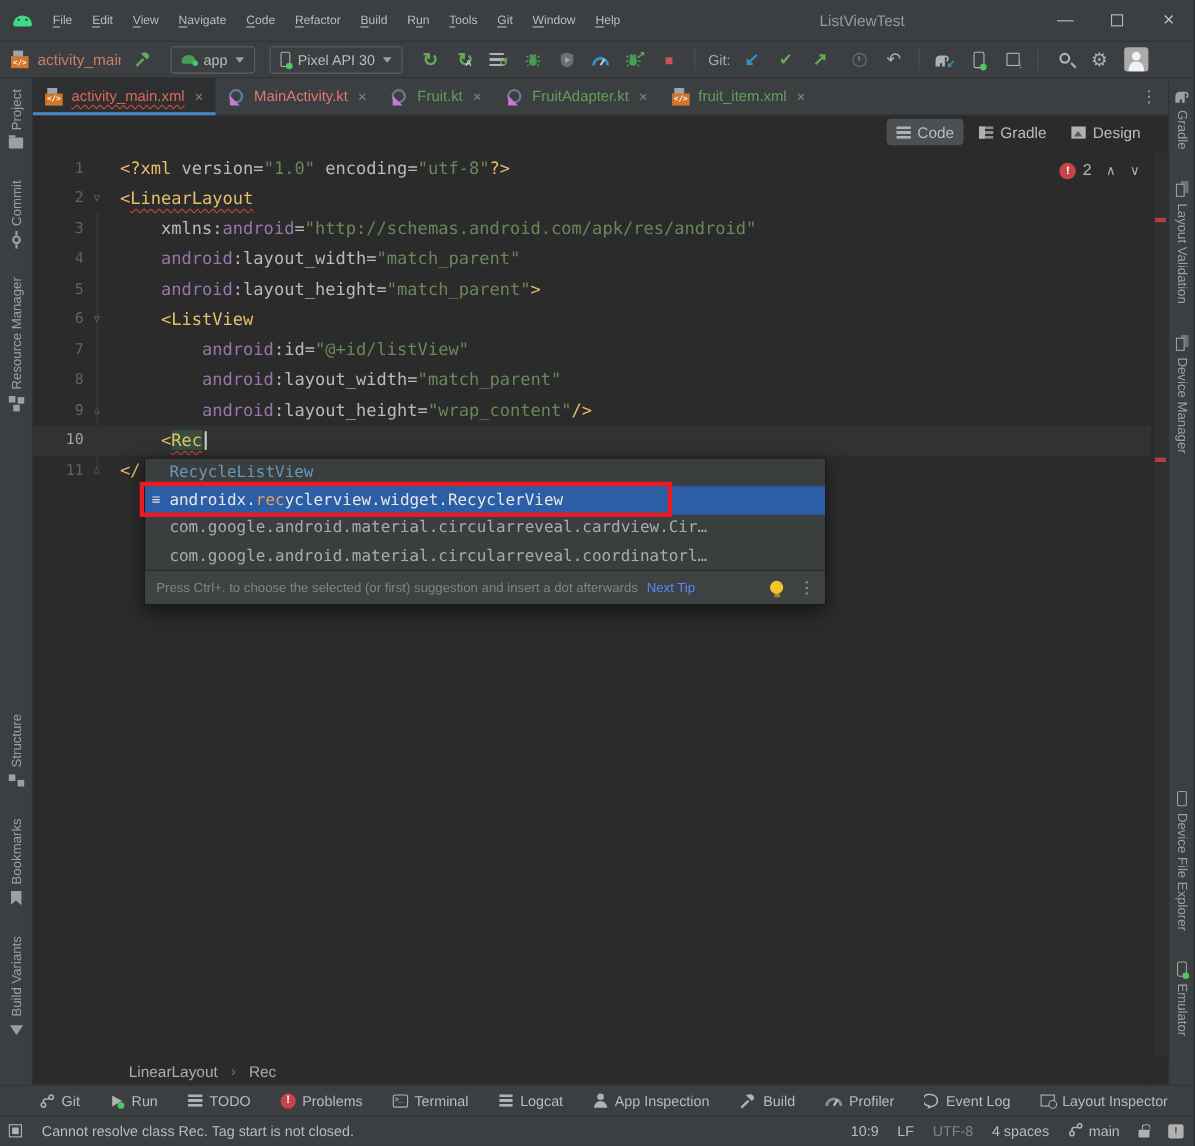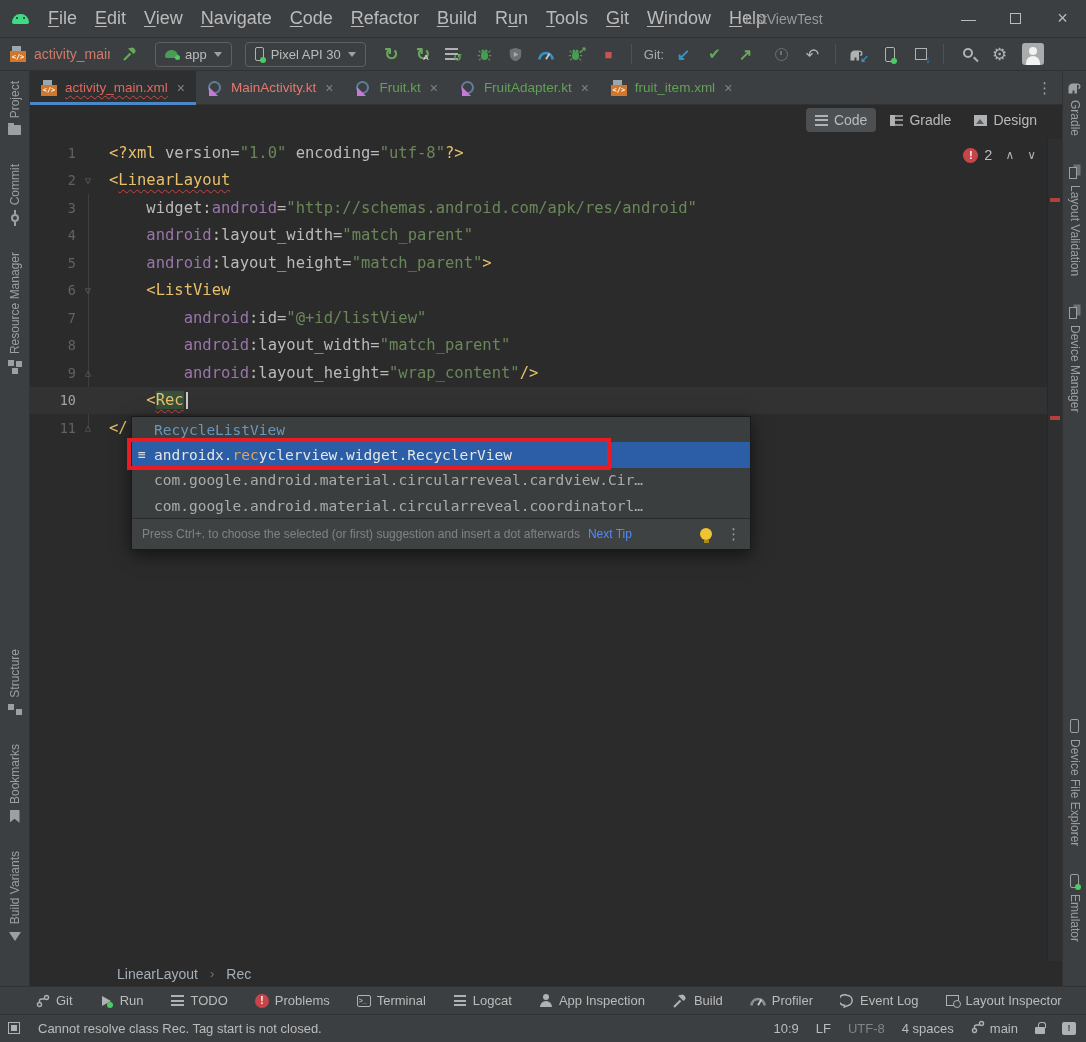--- a/index.html
+++ b/index.html
@@ -5,21 +5,21 @@
   *{margin:0;padding:0;box-sizing:border-box;}
   html,body{background:#1e1e1e;}
   .app{width:1086px;height:1042px;position:relative;background:#3C3F41;color:#BBBBBB;
        font-family:"Liberation Sans",sans-serif;overflow:hidden;user-select:none;}
 
   
   .titlebar{height:38px;display:flex;align-items:center;padding-left:10px;background:#3C3F41;border-bottom:1px solid #323232;position:relative;}
   .andro{width:17px;height:10px;background:#3DDC84;border-radius:9px 9px 2px 2px;position:relative;margin:0 10px 0 2px;flex:none;}
   .andro::before,.andro::after{content:"";position:absolute;top:3px;width:2px;height:2px;border-radius:50%;background:#2B2B2B;}
   .andro::before{left:4px;} .andro::after{right:4px;}
-  .menu-item{padding:3px 9px;font-size:18px;color:#BBBBBB;cursor:default;}
+  .menu-item{padding:3px 9px;font-size:11px;color:#BBBBBB;cursor:default;}
   .menu-item u{text-underline-offset:2px;}
   .wintitle{position:absolute;left:745px;font-size:14px;color:#9A9A9A;}
   .winbtns{margin-left:auto;display:flex;height:38px;}
   .winbtn{width:47px;height:38px;display:flex;align-items:center;justify-content:center;color:#BBBBBB;font-size:15px;}
   .maxbox{width:11px;height:11px;border:1.5px solid #BBBBBB;display:inline-block;}
 
   
   .toolbar{height:33px;display:flex;align-items:center;padding:0 8px 0 10px;gap:7px;background:#3C3F41;border-bottom:1px solid #323232;}
   .file-label{font-size:14px;color:#CF7A68;max-width:76px;overflow:hidden;white-space:nowrap;
               text-decoration:underline wavy #C94F44;text-decoration-thickness:1px;text-underline-offset:3px;}
@@ -425,21 +425,21 @@
             <span>2</span>
           </span>
           <span class="chev">∧</span>
           <span class="chev">∨</span>
         </div>
 
         <div class="guide"></div>
         <div class="lines" id="code-lines">
             <div class="ln"><span class="num">1</span><span class="fold"></span><span class="code"><span class="c-t">&lt;?xml</span><span class="c-a"> version</span><span class="c-a">=</span><span class="c-s">"1.0"</span><span class="c-a"> encoding</span><span class="c-a">=</span><span class="c-s">"utf-8"</span><span class="c-t">?&gt;</span></span></div>
             <div class="ln"><span class="num">2</span><span class="fold">▽</span><span class="code"><span class="c-t">&lt;</span><span class="c-t m-e">LinearLayout</span></span></div>
-            <div class="ln"><span class="num">3</span><span class="fold"></span><span class="code"><span class="c-a">    widget:</span><span class="c-n">android</span><span class="c-a">=</span><span class="c-s">"http://schemas.android.com/apk/res/android"</span></span></div>
+            <div class="ln"><span class="num">3</span><span class="fold"></span><span class="code"><span class="c-a">    xmlns:</span><span class="c-n">android</span><span class="c-a">=</span><span class="c-s">"http://schemas.android.com/apk/res/android"</span></span></div>
             <div class="ln"><span class="num">4</span><span class="fold"></span><span class="code"><span class="c-p">    </span><span class="c-n">android</span><span class="c-a">:layout_width</span><span class="c-a">=</span><span class="c-s">"match_parent"</span></span></div>
             <div class="ln"><span class="num">5</span><span class="fold"></span><span class="code"><span class="c-p">    </span><span class="c-n">android</span><span class="c-a">:layout_height</span><span class="c-a">=</span><span class="c-s">"match_parent"</span><span class="c-t">&gt;</span></span></div>
             <div class="ln"><span class="num">6</span><span class="fold">▽</span><span class="code"><span class="c-p">    </span><span class="c-t">&lt;ListView</span></span></div>
             <div class="ln"><span class="num">7</span><span class="fold"></span><span class="code"><span class="c-p">        </span><span class="c-n">android</span><span class="c-a">:id</span><span class="c-a">=</span><span class="c-s">"@+id/listView"</span></span></div>
             <div class="ln"><span class="num">8</span><span class="fold"></span><span class="code"><span class="c-p">        </span><span class="c-n">android</span><span class="c-a">:layout_width</span><span class="c-a">=</span><span class="c-s">"match_parent"</span></span></div>
             <div class="ln"><span class="num">9</span><span class="fold">△</span><span class="code"><span class="c-p">        </span><span class="c-n">android</span><span class="c-a">:layout_height</span><span class="c-a">=</span><span class="c-s">"wrap_content"</span><span class="c-t">/&gt;</span></span></div>
             <div class="ln cur"><span class="num">10</span><span class="fold"></span><span class="code"><span class="c-p">    </span><span class="c-t">&lt;</span><span class="c-t m-e m-h">Rec</span><span class="caret"></span></span></div>
             <div class="ln"><span class="num">11</span><span class="fold">△</span><span class="code"><span class="c-t">&lt;/</span></span></div>
           </div>
 

